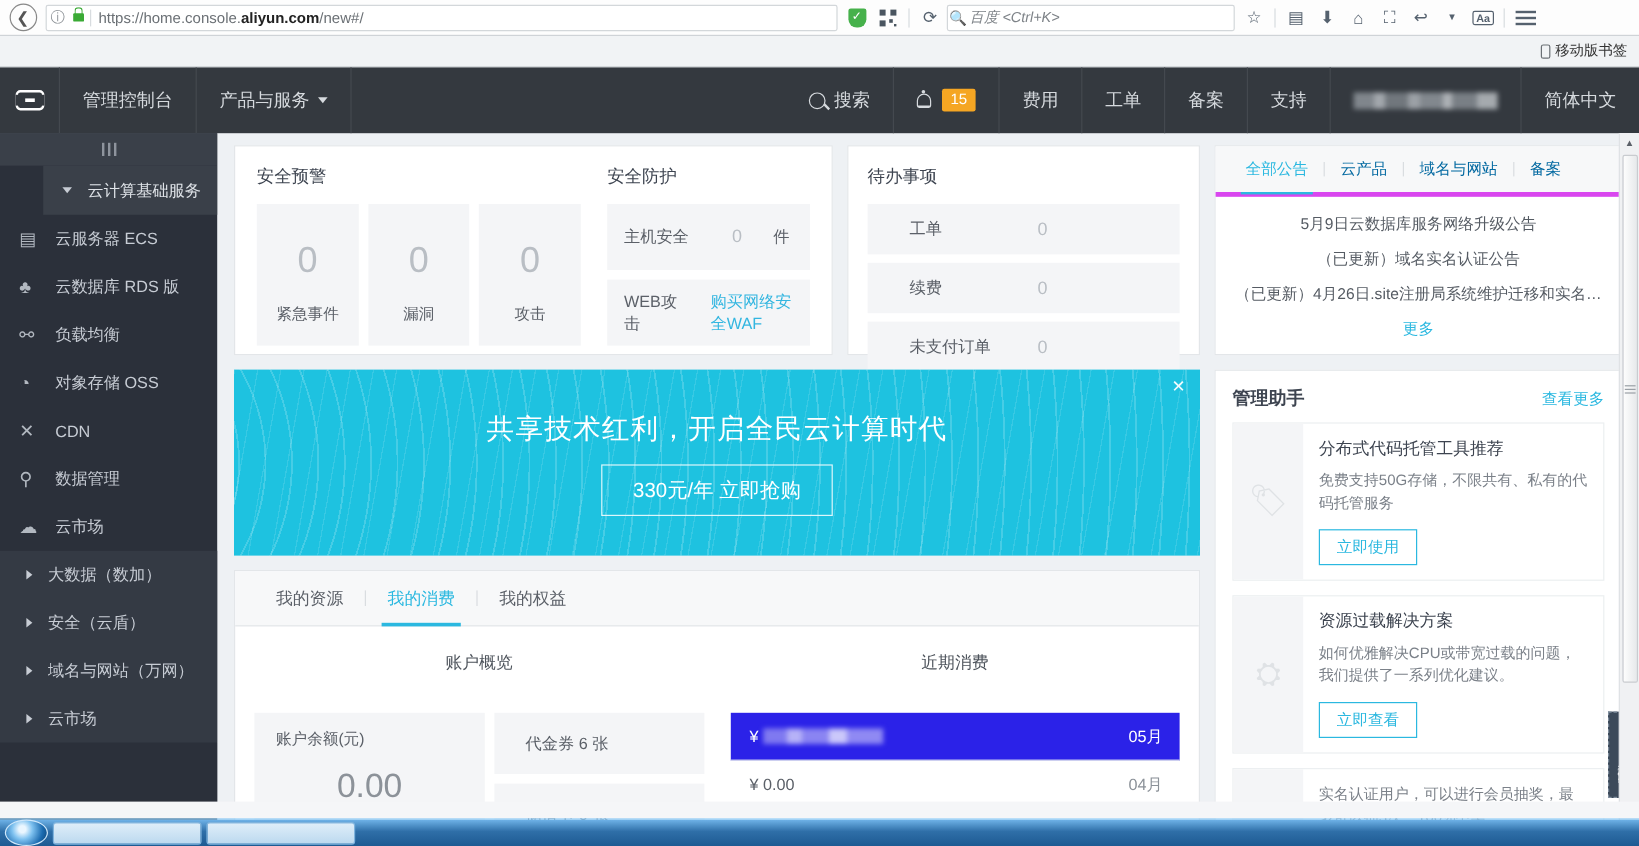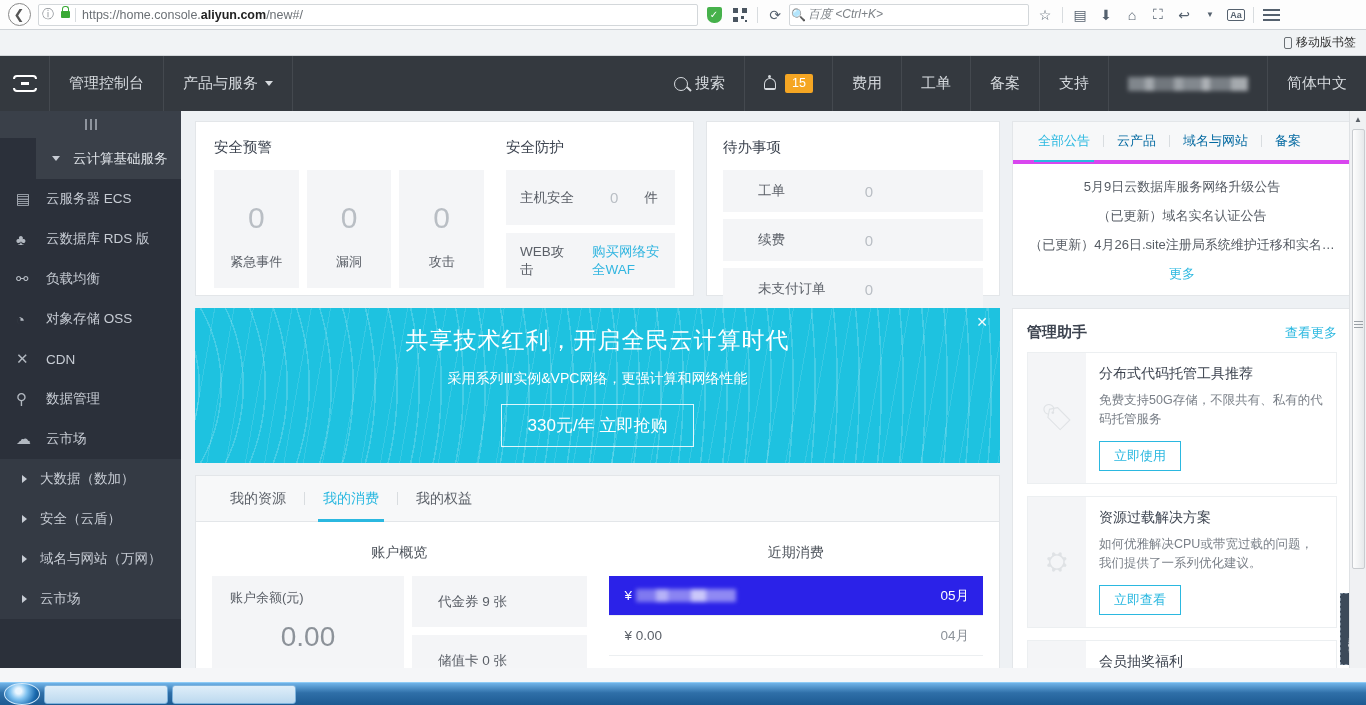--- a/index.html
+++ b/index.html
@@ -261,21 +261,21 @@
   }
   .tab.active { color: #2bb8e0; }
   .tab.active:after {
     content: ""; position: absolute; left: 13px; right: 13px; bottom: 0;
     height: 2.5px; background: #2bb8e0;
   }
   .tab-div { width: 1px; height: 13px; background: #d9dde0; }
 
   .panes { display: flex; padding: 22px 16px 0 16px; gap: 22px; }
   .pane { flex: 1 1 0; }
-  .pane-title { text-align: center; font-size: 14px; color: #4c525a; margin-bottom: 14px; }
+  .pane-title { text-align: center; font-size: 14px; color: #4c525a; margin-bottom: 32px; }
   .acct-row { display: flex; gap: 8px; }
   .balance-box {
     width: 192px; height: 110px; background: #f4f5f7;
     display: flex; flex-direction: column; align-items: center; padding-top: 13px;
   }
   .balance-box .bl { font-size: 13px; color: #5b6068; align-self: flex-start; margin-left: 18px; }
   .balance-box .bv { font-size: 28px; color: #8c9299; font-weight: 300; margin-top: 14px; }
   .vouchers { flex: 1 1 auto; display: flex; flex-direction: column; gap: 8px; }
   .voucher {
     background: #f4f5f7; height: 51px; display: flex; align-items: center;
@@ -606,21 +606,20 @@
                 <span class="tv">0</span>
               </div>
             </div>
           </div>
         </div>
 
         <div class="banner">
           <div class="banner-waves"></div>
           <div class="banner-waves2"></div>
           <h2>共享技术红利，开启全民云计算时代</h2>
-          <p>采用系列Ⅲ实例&amp;VPC网络，更强计算和网络性能</p>
           <div class="banner-btn">330元/年 立即抢购</div>
           <div class="banner-close">✕</div>
         </div>
 
         <div class="tabs-card">
           <div class="tabs-bar">
             <div class="tab">
               <span>我的资源</span>
             </div>
             <div class="tab-div"></div>
@@ -634,21 +633,21 @@
           </div>
           <div class="panes">
             <div class="pane">
               <div class="pane-title">账户概览</div>
               <div class="acct-row">
                 <div class="balance-box">
                   <span class="bl">账户余额(元)</span>
                   <span class="bv">0.00</span>
                 </div>
                 <div class="vouchers">
-                  <div class="voucher">代金券 9 张</div>
+                  <div class="voucher">代金券 6 张</div>
                   <div class="voucher">储值卡 0 张</div>
                 </div>
               </div>
             </div>
             <div class="pane">
               <div class="pane-title">近期消费</div>
               <div class="spend-list">
                 <div class="spend-row sel">
                   <span>¥</span>
                   <span class="spend-blur"></span>
@@ -712,21 +711,20 @@
             <div class="assist-thumb">⛭</div>
             <div class="assist-txt">
               <div class="h">资源过载解决方案</div>
               <div class="d">如何优雅解决CPU或带宽过载的问题，我们提供了一系列优化建议。</div>
               <span class="assist-btn">立即查看</span>
             </div>
           </div>
           <div class="assist-item">
             <div class="assist-thumb">☻</div>
             <div class="assist-txt">
-              <div class="h">会员抽奖福利</div>
               <div class="d">实名认证用户，可以进行会员抽奖，最多可以抽3次，100%中奖。</div>
             </div>
           </div>
         </div>
       </div>
     </div>
   </div>
 
   <div class="ask-tab">点我提问</div>
 

